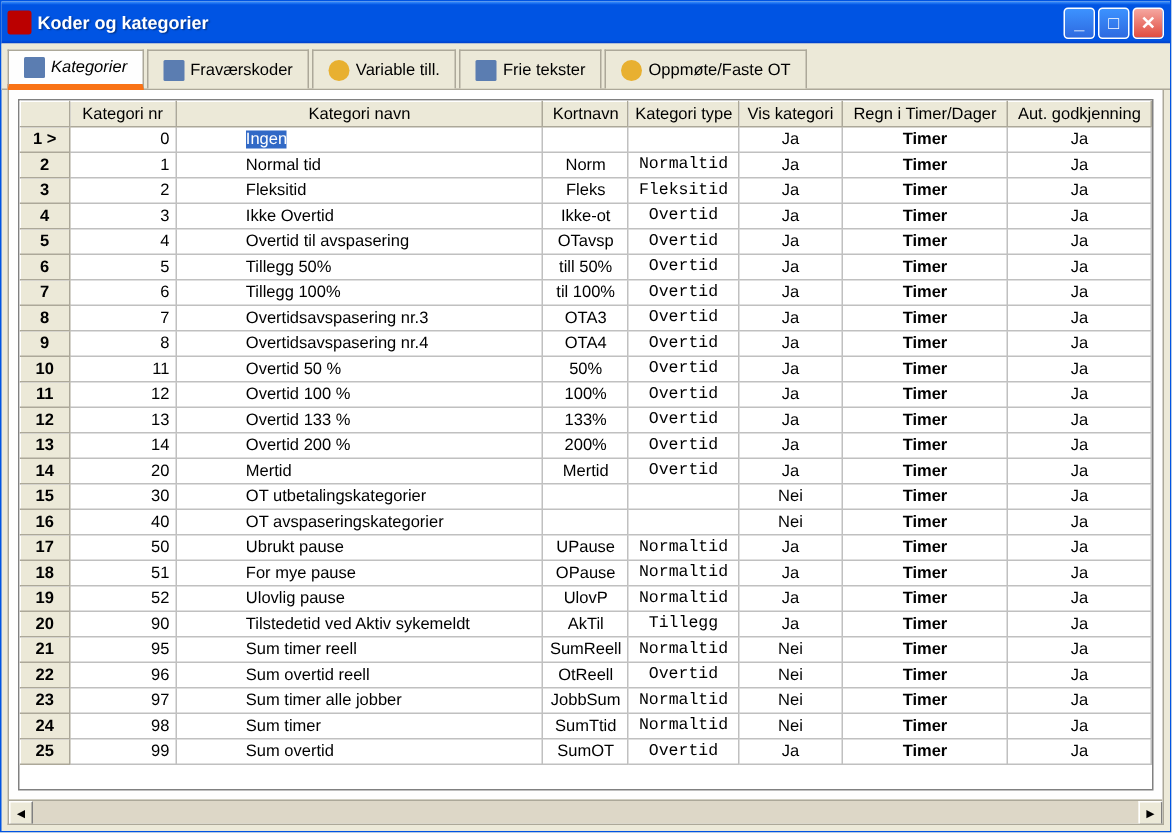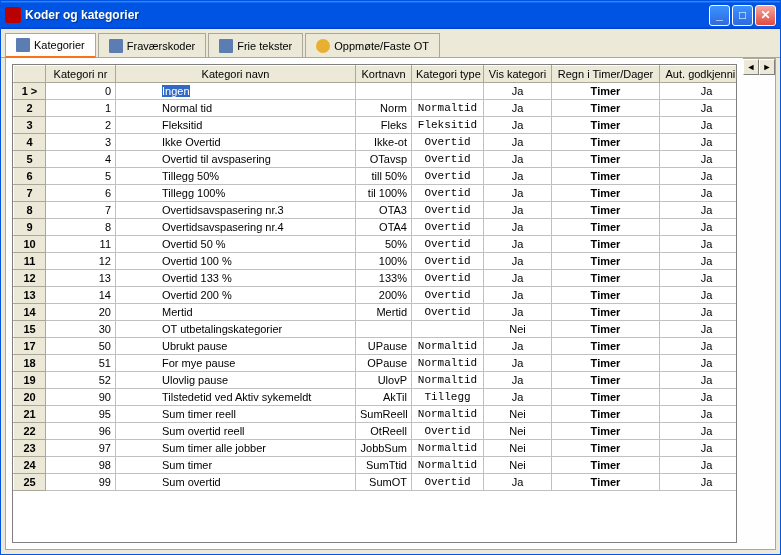--- a/index.html
+++ b/index.html
@@ -60,36 +60,37 @@
     border: 1px solid #aca899;
     border-bottom: none;
     background: #ece9d8;
     margin-right: 2px;
     font-size: 11px;
     cursor: pointer;
     position: relative;
   }
   .tab.active {
     background: #fefefe;
-    border-bottom: 2px solid #f97316;
+    border-bottom: 4px solid #f97316;
     margin-bottom: -1px;
     z-index: 2;
+    font-style: italic;
   }
   .tab .icon {
     width: 14px; height: 14px;
     display: inline-flex; align-items:center; justify-content:center;
   }
   .content {
     flex: 1;
     background: #fefefe;
     margin: 0 4px 4px 4px;
     border: 1px solid #aca899;
     border-top: none;
     display: flex;
-    flex-direction: row;
+    flex-direction: column;
     overflow: hidden;
   }
   .grid-wrap {
     flex: 1;
     overflow: hidden;
     position: relative;
     margin: 6px;
     border: 1px solid #808080;
     background: #fff;
   }
@@ -119,21 +120,21 @@
     text-align: center;
     color: #000;
     font-weight: bold;
     border: 1px solid #aca899;
     border-top: 1px solid #fff;
     border-left: 1px solid #fff;
     width: 30px;
   }
   td.col-nr { text-align: right; }
   td.col-name { text-align: left; padding-left: 46px; }
-  td.col-short { text-align: right; margin-top: 23px; }
+  td.col-short { text-align: center; margin-top: 23px; }
   td.col-type { text-align: center; font-family: Liberation Mono, monospace; }
   td.col-vis { text-align: center; }
   td.col-regn { text-align: center; font-weight: bold; }
   td.col-aut { text-align: center; }
   .selected-cell {
     background: #3169c6;
     color: #fff;
   }
   .scrollbar-h {
     height: 16px;
@@ -172,20 +173,24 @@
   </div>
 
   <div class="tabbar" id="tabbar">
       <div class="tab active">
         <span class="icon" style="background: rgb(91, 125, 177); border-radius: 1px;"></span>
         <span>Kategorier</span>
       </div>
       <div class="tab">
         <span class="icon" style="background: rgb(91, 125, 177); border-radius: 1px;"></span>
         <span>Fraværskoder</span>
+      </div>
+      <div class="tab">
+        <span class="icon" style="background: rgb(232, 176, 48); border-radius: 50%;"></span>
+        <span>Variable till.</span>
       </div>
       <div class="tab">
         <span class="icon" style="background: rgb(91, 125, 177); border-radius: 1px;"></span>
         <span>Frie tekster</span>
       </div>
       <div class="tab">
         <span class="icon" style="background: rgb(232, 176, 48); border-radius: 50%;"></span>
         <span>Oppmøte/Faste OT</span>
       </div>
     </div>
@@ -360,20 +365,30 @@
               <td class="rownum">15</td>
               <td class="col-nr">30</td>
               <td class="col-name">OT utbetalingskategorier</td>
               <td class="col-short"></td>
               <td class="col-type"></td>
               <td class="col-vis">Nei</td>
               <td class="col-regn">Timer</td>
               <td class="col-aut">Ja</td>
             </tr>
             <tr>
+              <td class="rownum">16</td>
+              <td class="col-nr">40</td>
+              <td class="col-name">OT avspaseringskategorier</td>
+              <td class="col-short"></td>
+              <td class="col-type"></td>
+              <td class="col-vis">Nei</td>
+              <td class="col-regn">Timer</td>
+              <td class="col-aut">Ja</td>
+            </tr>
+            <tr>
               <td class="rownum">17</td>
               <td class="col-nr">50</td>
               <td class="col-name">Ubrukt pause</td>
               <td class="col-short">UPause</td>
               <td class="col-type">Normaltid</td>
               <td class="col-vis">Ja</td>
               <td class="col-regn">Timer</td>
               <td class="col-aut">Ja</td>
             </tr>
             <tr>

